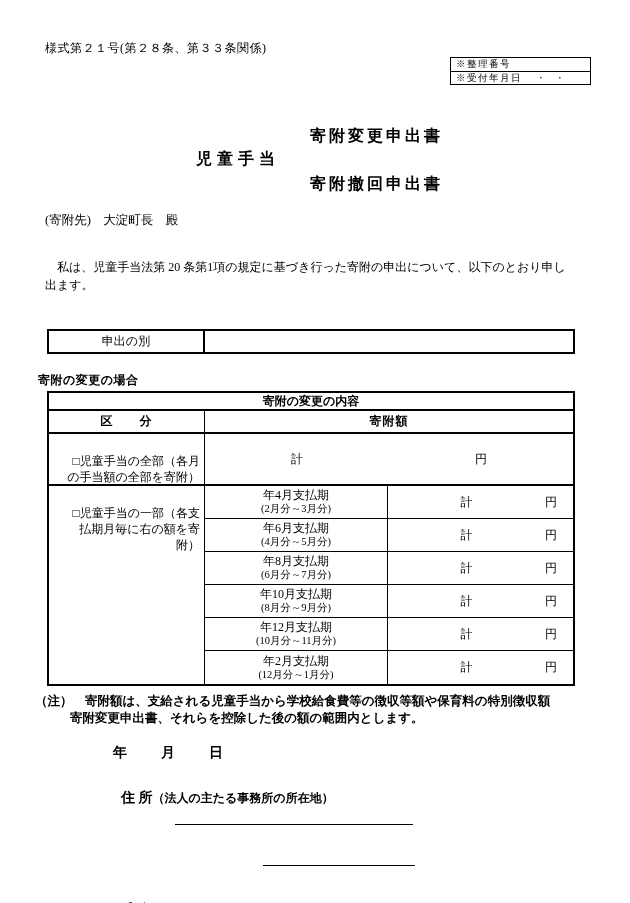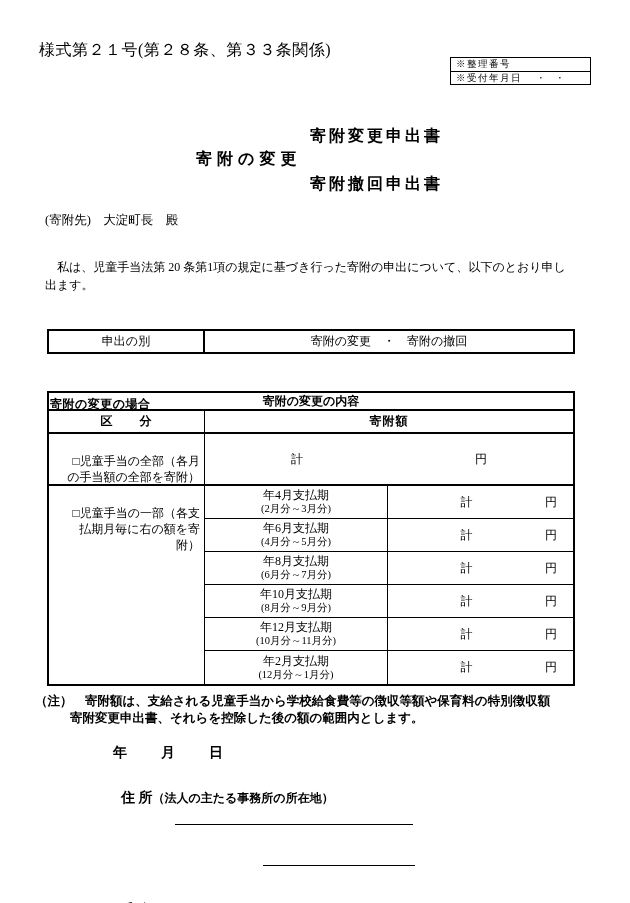--- a/index.html
+++ b/index.html
@@ -5,42 +5,42 @@
   html,body{margin:0;padding:0;background:#e8e8e8;}
   .page{
     position:relative;width:630px;height:903px;background:#ffffff;
     font-family:"Liberation Serif","DejaVu Serif",serif;color:#000;
     overflow:hidden;
   }
   .abs{position:absolute;}
   .pre{white-space:pre-line;}
 
   
-  .form-number{left:39px;top:40px;font-size:16px;letter-spacing:0.5px;}
+  .form-number{left:45px;top:40px;font-size:12px;letter-spacing:0.5px;}
   .stamp-box{left:450px;top:57px;width:141px;height:28px;border:1.5px solid #000;box-sizing:border-box;
     display:flex;flex-direction:column;font-size:9.5px;font-weight:normal;}
   .stamp-row{flex:1;display:flex;align-items:center;padding-left:5px;letter-spacing:1.5px;box-sizing:border-box;}
   .stamp-row.first{border-bottom:1px solid #000;}
   .stamp-dots{margin-left:14px;letter-spacing:0;}
 
   
   .title-prefix{left:196px;top:149px;font-size:16px;font-weight:bold;letter-spacing:5px;}
   .title-line1{left:310px;top:126px;font-size:16px;font-weight:bold;letter-spacing:3px;}
   .title-line2{left:310px;top:174px;font-size:16px;font-weight:bold;letter-spacing:3px;}
 
   .addressee{left:45px;top:212px;font-size:12.5px;}
   .intro{left:45px;top:258px;width:540px;font-size:12px;line-height:18px;}
 
   
   .type-table{left:47px;top:329px;width:528px;height:25px;border:2px solid #000;box-sizing:border-box;
     display:grid;grid-template-columns:156px 1fr;font-size:12px;text-align:right;}
   .type-table .cell{display:flex;align-items:center;justify-content:center;box-sizing:border-box;}
   .type-table .cell.label{border-right:2px solid #000;}
 
-  .change-caption{left:50px;top:372px;font-size:12px;font-weight:bold;letter-spacing:0.5px;margin-top:24px;}
+  .change-caption{left:38px;top:372px;font-size:12px;font-weight:bold;letter-spacing:0.5px;}
 
   
   .mtable{left:47px;top:391px;width:528px;height:295px;border:2px solid #000;box-sizing:border-box;
     display:grid;grid-template-columns:156px 183px 1fr;grid-template-rows:18px 23px 52px repeat(6,1fr);}
   .mtable .c{box-sizing:border-box;border-right:1px solid #000;border-bottom:1px solid #000;
     display:flex;align-items:center;justify-content:center;font-size:12px;}
   .mtable .c.last-col{border-right:none;}
   .mtable .c.last-row{border-bottom:none;}
   .mtable .c.b2{border-bottom-width:2px;}
   .mtable .c.r15{border-right-width:1.5px;}
@@ -80,32 +80,31 @@
   <div class="abs stamp-box">
     <div class="stamp-row first">
       <span>※整理番号</span>
     </div>
     <div class="stamp-row">
       <span>※受付年月日</span>
       <span class="stamp-dots">・　・</span>
     </div>
   </div>
 
-  <div class="abs title-prefix">寄附の変更</div>
+  <div class="abs title-prefix">児童手当</div>
   <div class="abs title-line1">寄附変更申出書</div>
   <div class="abs title-line2">寄附撤回申出書</div>
 
   <div class="abs addressee">(寄附先)　大淀町長　殿</div>
 
   <div class="abs intro pre">　私は、児童手当法第 20 条第1項の規定に基づき行った寄附の申出について、以下のとおり申し
 出ます。</div>
 
   <div class="abs type-table">
     <div class="cell label">申出の別</div>
-    <div class="cell">寄附の変更　・　寄附の撤回</div>
   </div>
 
   <div class="abs change-caption">寄附の変更の場合</div>
 
   <div class="abs mtable">
 
     <div class="c hdr last-col b2">寄附の変更の内容</div>
 
     <div class="c colhead b2 r15">区　　分</div>
     <div class="c colhead span23 last-col b2">寄附額</div>

